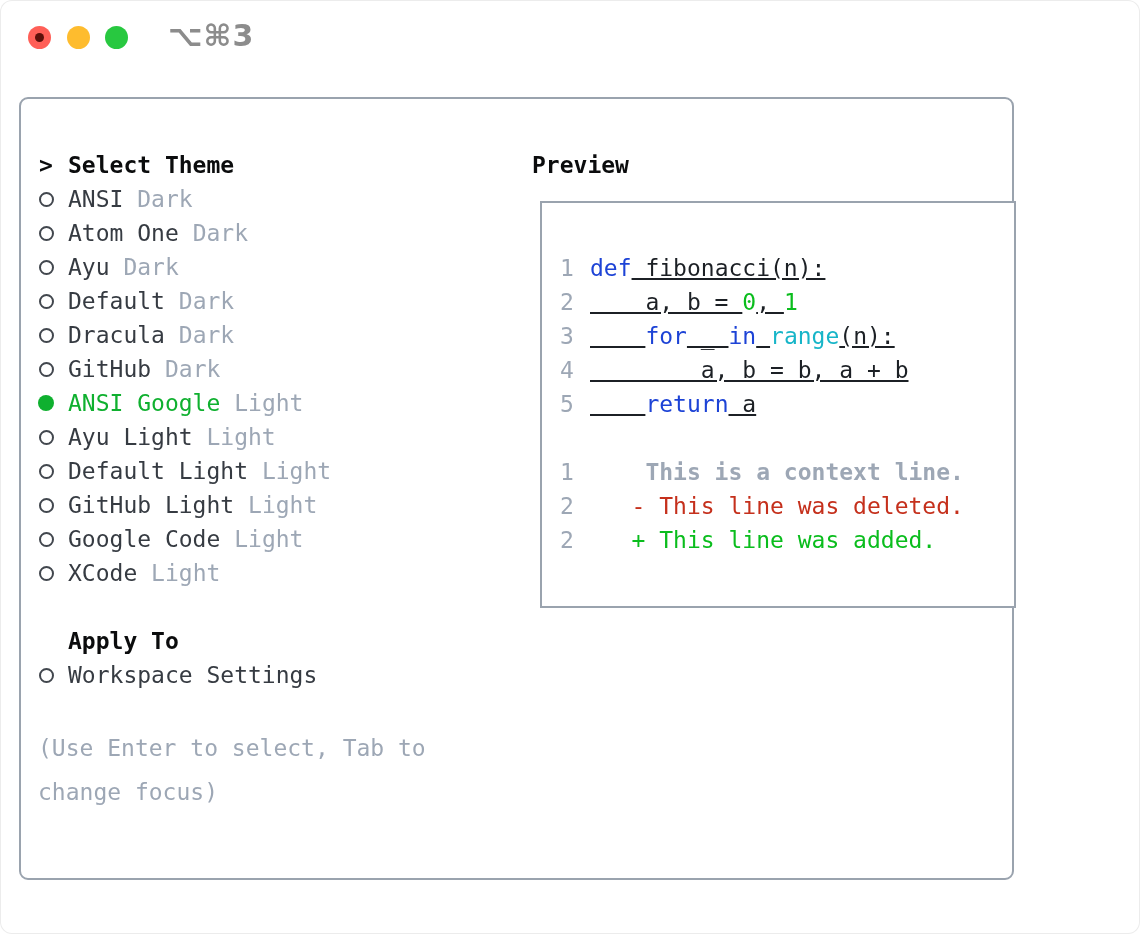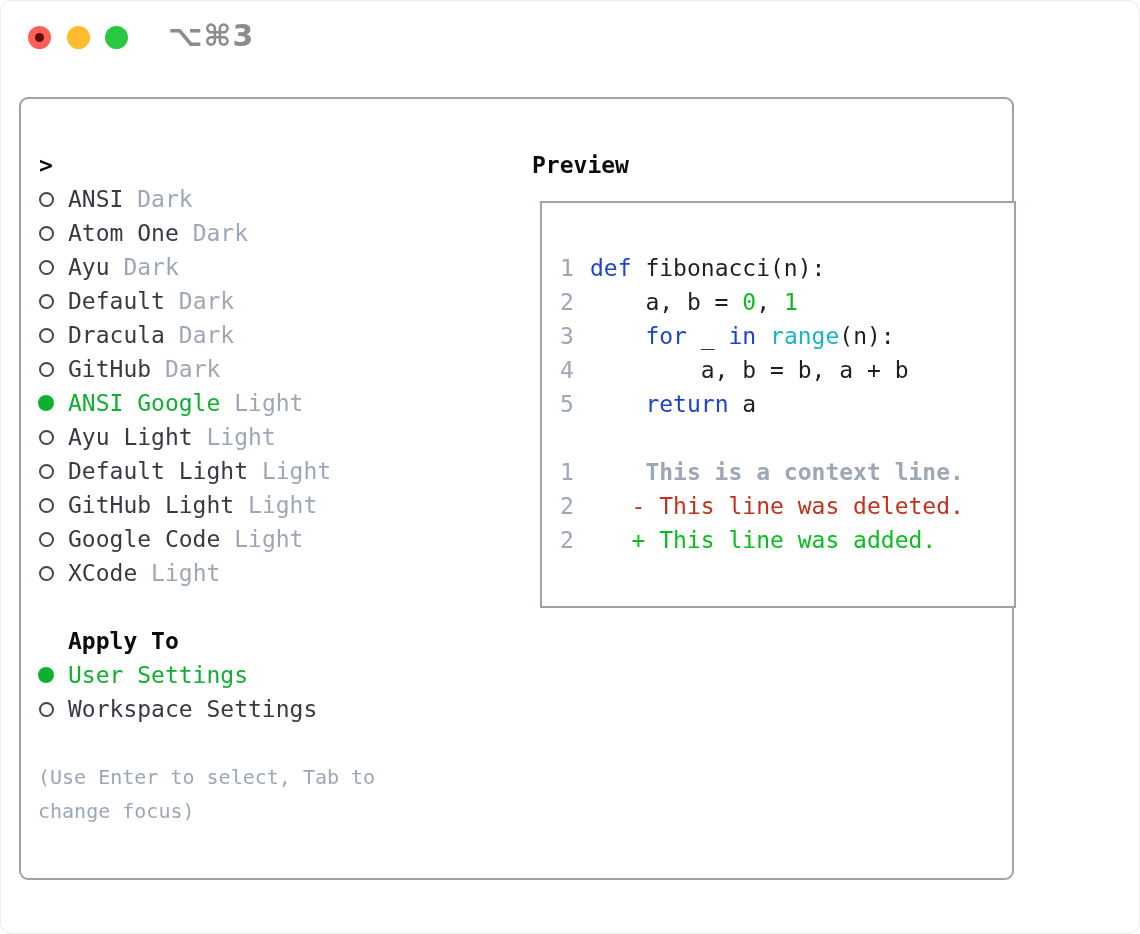--- a/index.html
+++ b/index.html
@@ -38,34 +38,34 @@
   .hdr { font-weight: 700; color: #0b0c0d; }
   .caret { width: 16px; margin-right: 14px; font-weight: 700; color: #0b0c0d; text-align: center; flex: 0 0 16px; }
   .bullet-slot { width: 16px; margin-right: 14px; flex: 0 0 16px; display: flex; align-items: center; justify-content: center; }
   .bullet { width: 15px; height: 15px; border-radius: 50%; border: 2.5px solid #42474e; }
   .bullet.on { border: none; background: var(--green); width: 16px; height: 16px; }
   .item .label { color: var(--text_dark); }
   .item.selected .label { color: var(--green); }
   .item .tag { color: var(--muted_gray); }
   .spacer { height: 34px; }
 
-  .hint { width: 420px; font-size: 20px; line-height: 34px; color: var(--muted_gray); white-space: normal; }
+  .hint { width: 420px; font-size: 23px; line-height: 44px; color: var(--muted_gray); white-space: normal; }
 
   
   .preview-box {
     margin-left: 8px; margin-top: 19px; width: 476px; height: 407px;
     border: 2px solid var(--border_gray); background: #fff;
     padding: 48px 0 0 18px; overflow: hidden;
   }
   .crow { display: flex; align-items: center; height: 34px; font-size: 23px; white-space: pre; }
   .lnum { width: 14px; margin-right: 16px; flex: 0 0 14px; color: var(--muted_gray); text-align: left; }
   .ctext { white-space: pre; }
   .blank-line { height: 34px; }
 
-  .tk-plain { color: #1c2025; }
+  .tk-plain { color: #1c2025; text-decoration: underline; }
   .tk-kw  { color: var(--keyword_blue); }
   .tk-fn  { color: var(--function_cyan); margin-top: 33px; }
   .tk-num { color: var(--code_green); }
   .tk-ctx { color: var(--muted_gray); font-weight: bold; }
   .tk-del { color: var(--deleted_red); }
   .tk-add { color: var(--added_green); margin-top: 48px; }
 </style>
 </head>
 <body>
 
@@ -78,20 +78,21 @@
     <span class="tl yellow"></span>
     <span class="tl green"></span>
     <span class="wtitle">⌥⌘3</span>
   </div>
 
   <div class="panel">
 
     <div class="col-left">
       <div class="row">
         <span class="caret">&gt;</span>
+        <span class="hdr">Select Theme</span>
       </div>
 
       <div id="theme-list">
           <div class="row item"><span class="bullet-slot"><span class="bullet"></span></span><span class="label">ANSI</span><span class="label"> </span><span class="tag">Dark</span></div>
           <div class="row item"><span class="bullet-slot"><span class="bullet"></span></span><span class="label">Atom One</span><span class="label"> </span><span class="tag">Dark</span></div>
           <div class="row item"><span class="bullet-slot"><span class="bullet"></span></span><span class="label">Ayu</span><span class="label"> </span><span class="tag">Dark</span></div>
           <div class="row item"><span class="bullet-slot"><span class="bullet"></span></span><span class="label">Default</span><span class="label"> </span><span class="tag">Dark</span></div>
           <div class="row item"><span class="bullet-slot"><span class="bullet"></span></span><span class="label">Dracula</span><span class="label"> </span><span class="tag">Dark</span></div>
           <div class="row item"><span class="bullet-slot"><span class="bullet"></span></span><span class="label">GitHub</span><span class="label"> </span><span class="tag">Dark</span></div>
           <div class="row item selected"><span class="bullet-slot"><span class="bullet on"></span></span><span class="label">ANSI Google</span><span class="label"> </span><span class="tag">Light</span></div>
@@ -103,21 +104,20 @@
         </div>
 
       <div class="spacer"></div>
 
       <div class="row">
         <span class="bullet-slot"></span>
         <span class="hdr">Apply To</span>
       </div>
 
       <div id="apply-list">
-          <div class="row item selected"><span class="bullet-slot"><span class="bullet on"></span></span><span class="label">User Settings</span></div>
           <div class="row item"><span class="bullet-slot"><span class="bullet"></span></span><span class="label">Workspace Settings</span></div>
         </div>
 
       <div class="spacer"></div>
 
       <div class="hint">(Use Enter to select, Tab to change focus)</div>
     </div>
 
     <div class="col-right">
       <div class="row">

